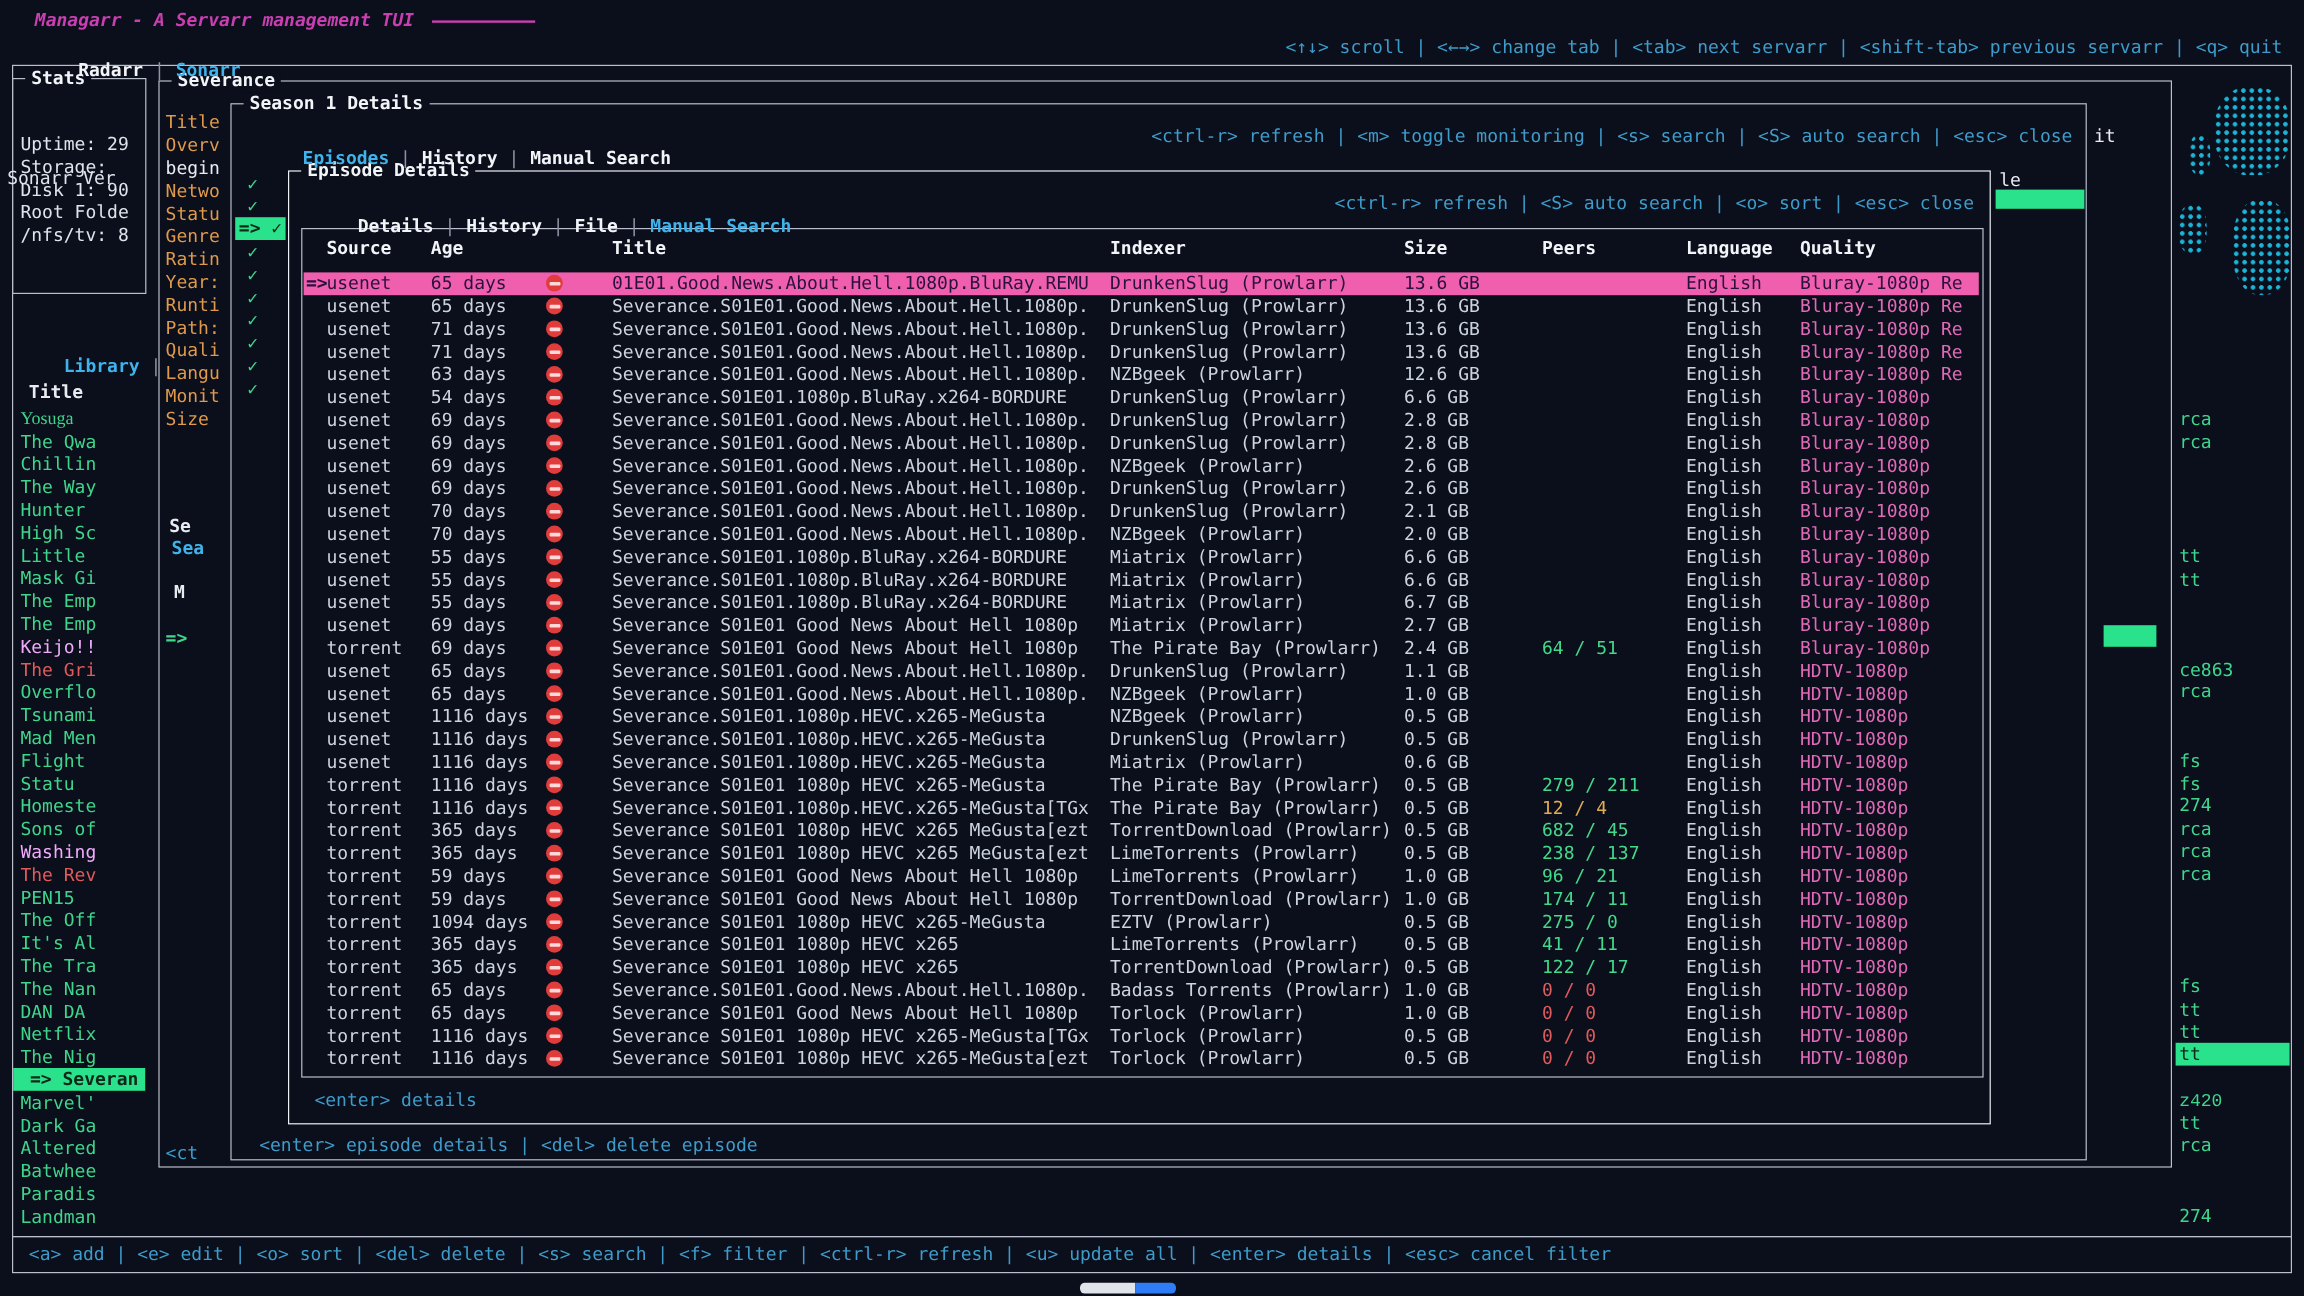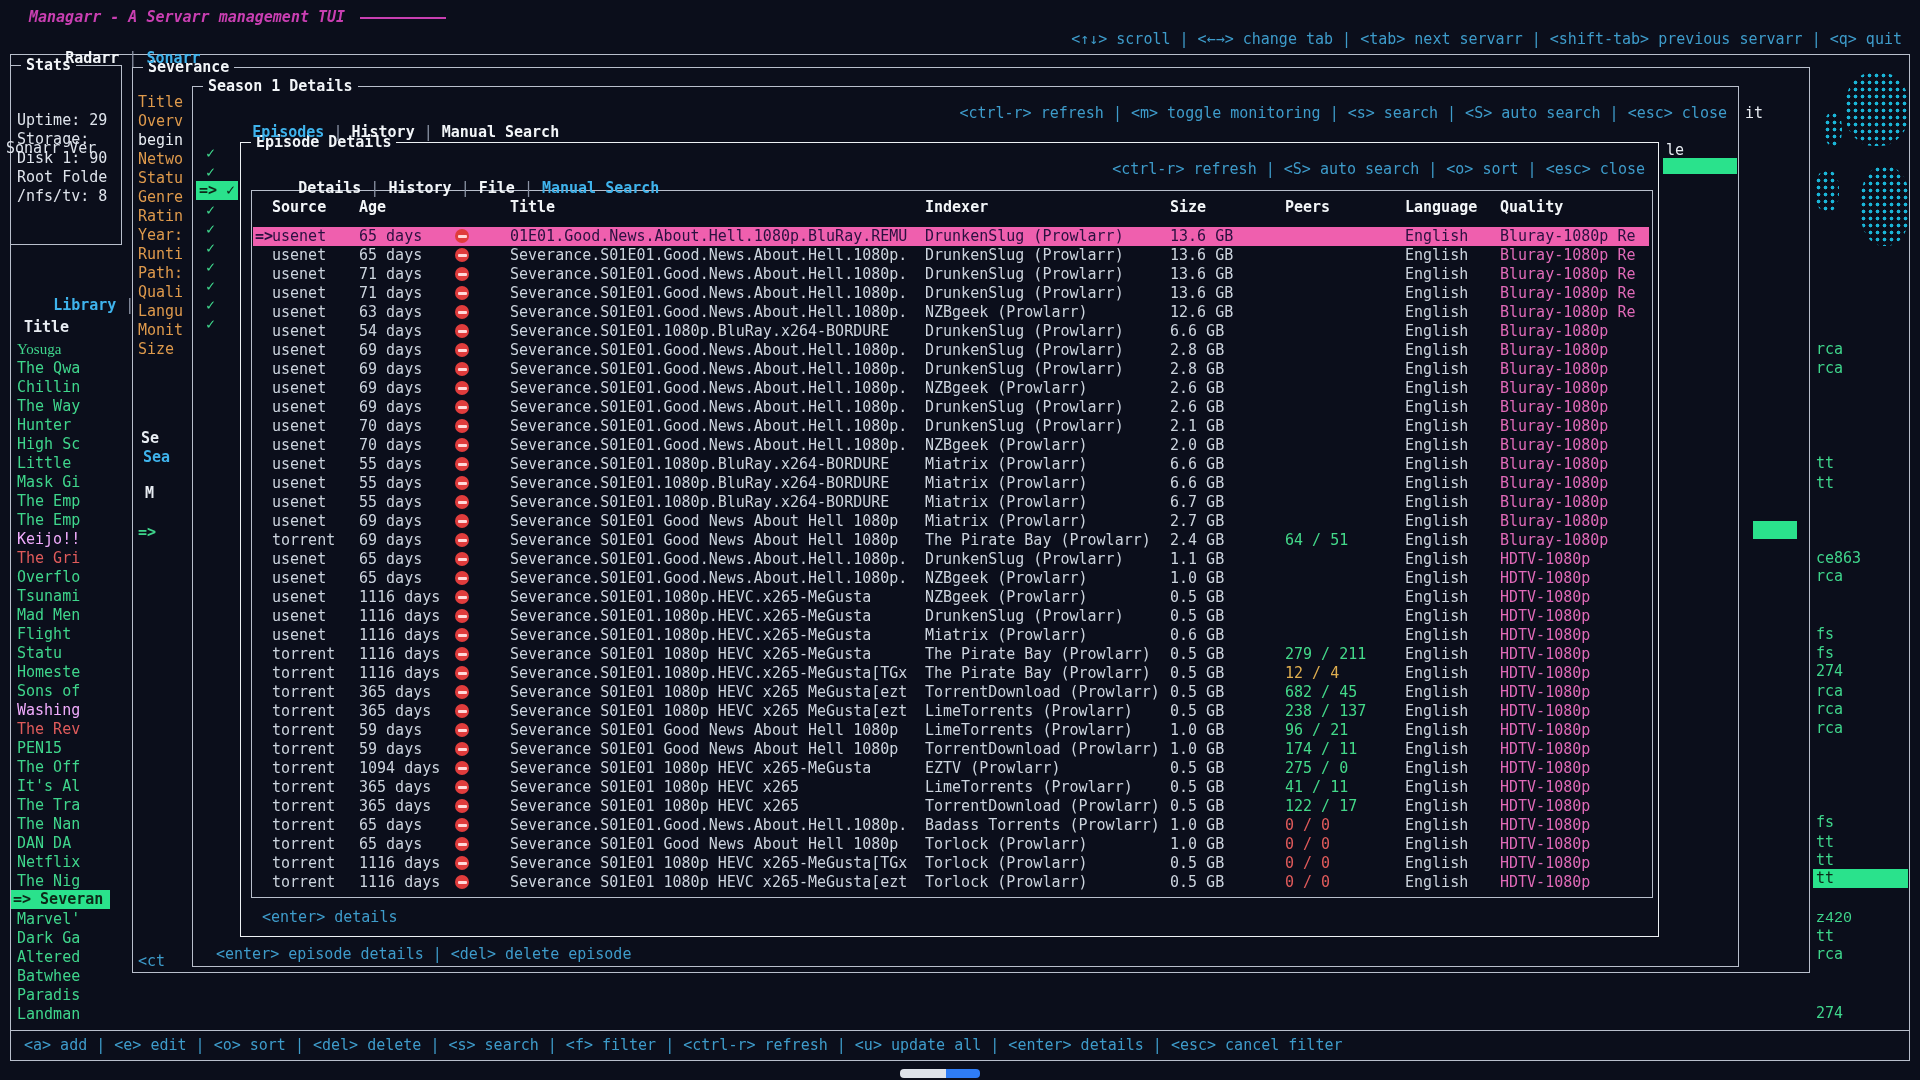--- a/index.html
+++ b/index.html
@@ -145,21 +145,21 @@
     <div class="abs amber" style="left: 17px; top: 701px; width: 103px; overflow: hidden;">Washing</div>
     <div class="abs red" style="left: 17px; top: 720px; width: 103px; overflow: hidden;">The Rev</div>
     <div class="abs green" style="left: 17px; top: 739px; width: 103px; overflow: hidden;">PEN15</div>
     <div class="abs green" style="left: 17px; top: 758px; width: 103px; overflow: hidden;">The Off</div>
     <div class="abs green" style="left: 17px; top: 777px; width: 103px; overflow: hidden;">It's Al</div>
     <div class="abs green" style="left: 17px; top: 796px; width: 103px; overflow: hidden;">The Tra</div>
     <div class="abs green" style="left: 17px; top: 815px; width: 103px; overflow: hidden;">The Nan</div>
     <div class="abs green" style="left: 17px; top: 834px; width: 103px; overflow: hidden;">DAN DA</div>
     <div class="abs green" style="left: 17px; top: 853px; width: 103px; overflow: hidden;">Netflix</div>
     <div class="abs green" style="left: 17px; top: 872px; width: 103px; overflow: hidden;">The Nig</div>
-    <div class="abs sel-green bold" style="left: 11px; top: 890px; width: 99px; height: 19px; padding-left: 2px;">=&gt; Severan</div>
+    <div class="abs sel-green bold" style="left: 11px; top: 890px; width: 110px; height: 19px; padding-left: 14px;">=&gt; Severan</div>
     <div class="abs green" style="left: 17px; top: 910px; width: 103px; overflow: hidden;">Marvel'</div>
     <div class="abs green" style="left: 17px; top: 929px; width: 103px; overflow: hidden;">Dark Ga</div>
     <div class="abs green" style="left: 17px; top: 948px; width: 103px; overflow: hidden;">Altered</div>
     <div class="abs green" style="left: 17px; top: 967px; width: 103px; overflow: hidden;">Batwhee</div>
     <div class="abs green" style="left: 17px; top: 986px; width: 103px; overflow: hidden;">Paradis</div>
     <div class="abs green" style="left: 17px; top: 1005px; width: 103px; overflow: hidden;">Landman</div>
     <div class="abs orange" style="left: 138px; top: 93px; width: 52px; overflow: hidden;">Title</div>
     <div class="abs orange" style="left: 138px; top: 112px; width: 52px; overflow: hidden;">Overv</div>
     <div class="abs white" style="left: 138px; top: 131px; width: 52px; overflow: hidden;">begin</div>
     <div class="abs orange" style="left: 138px; top: 150px; width: 52px; overflow: hidden;">Netwo</div>

